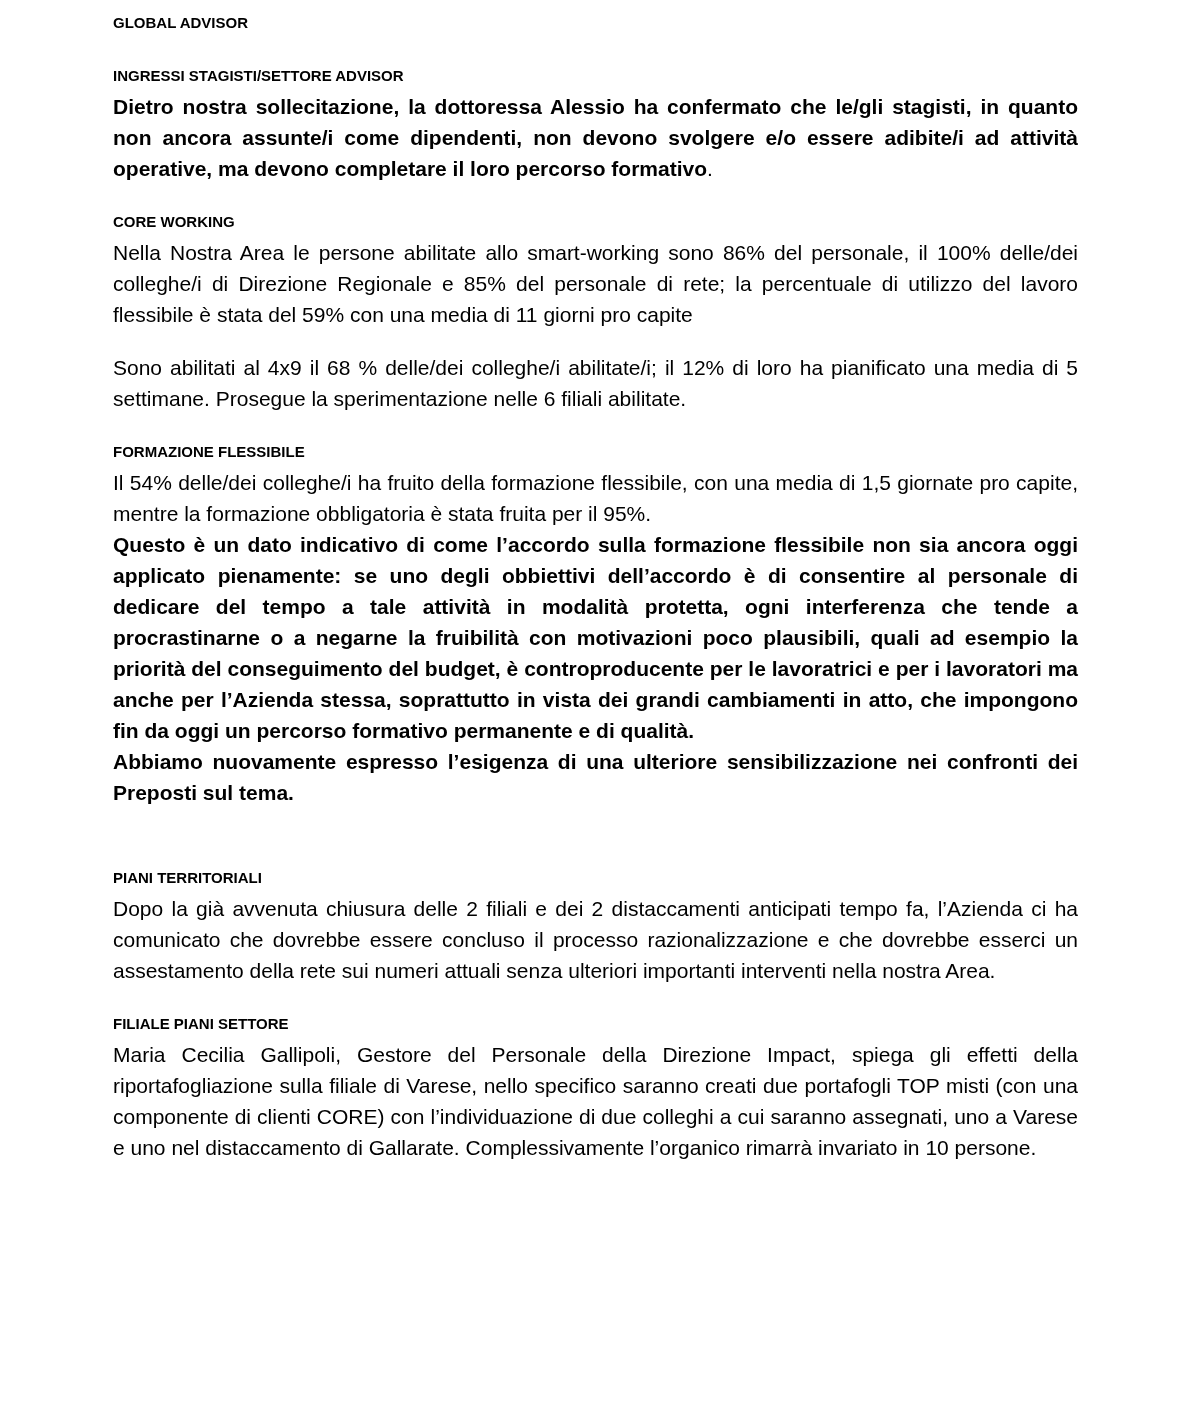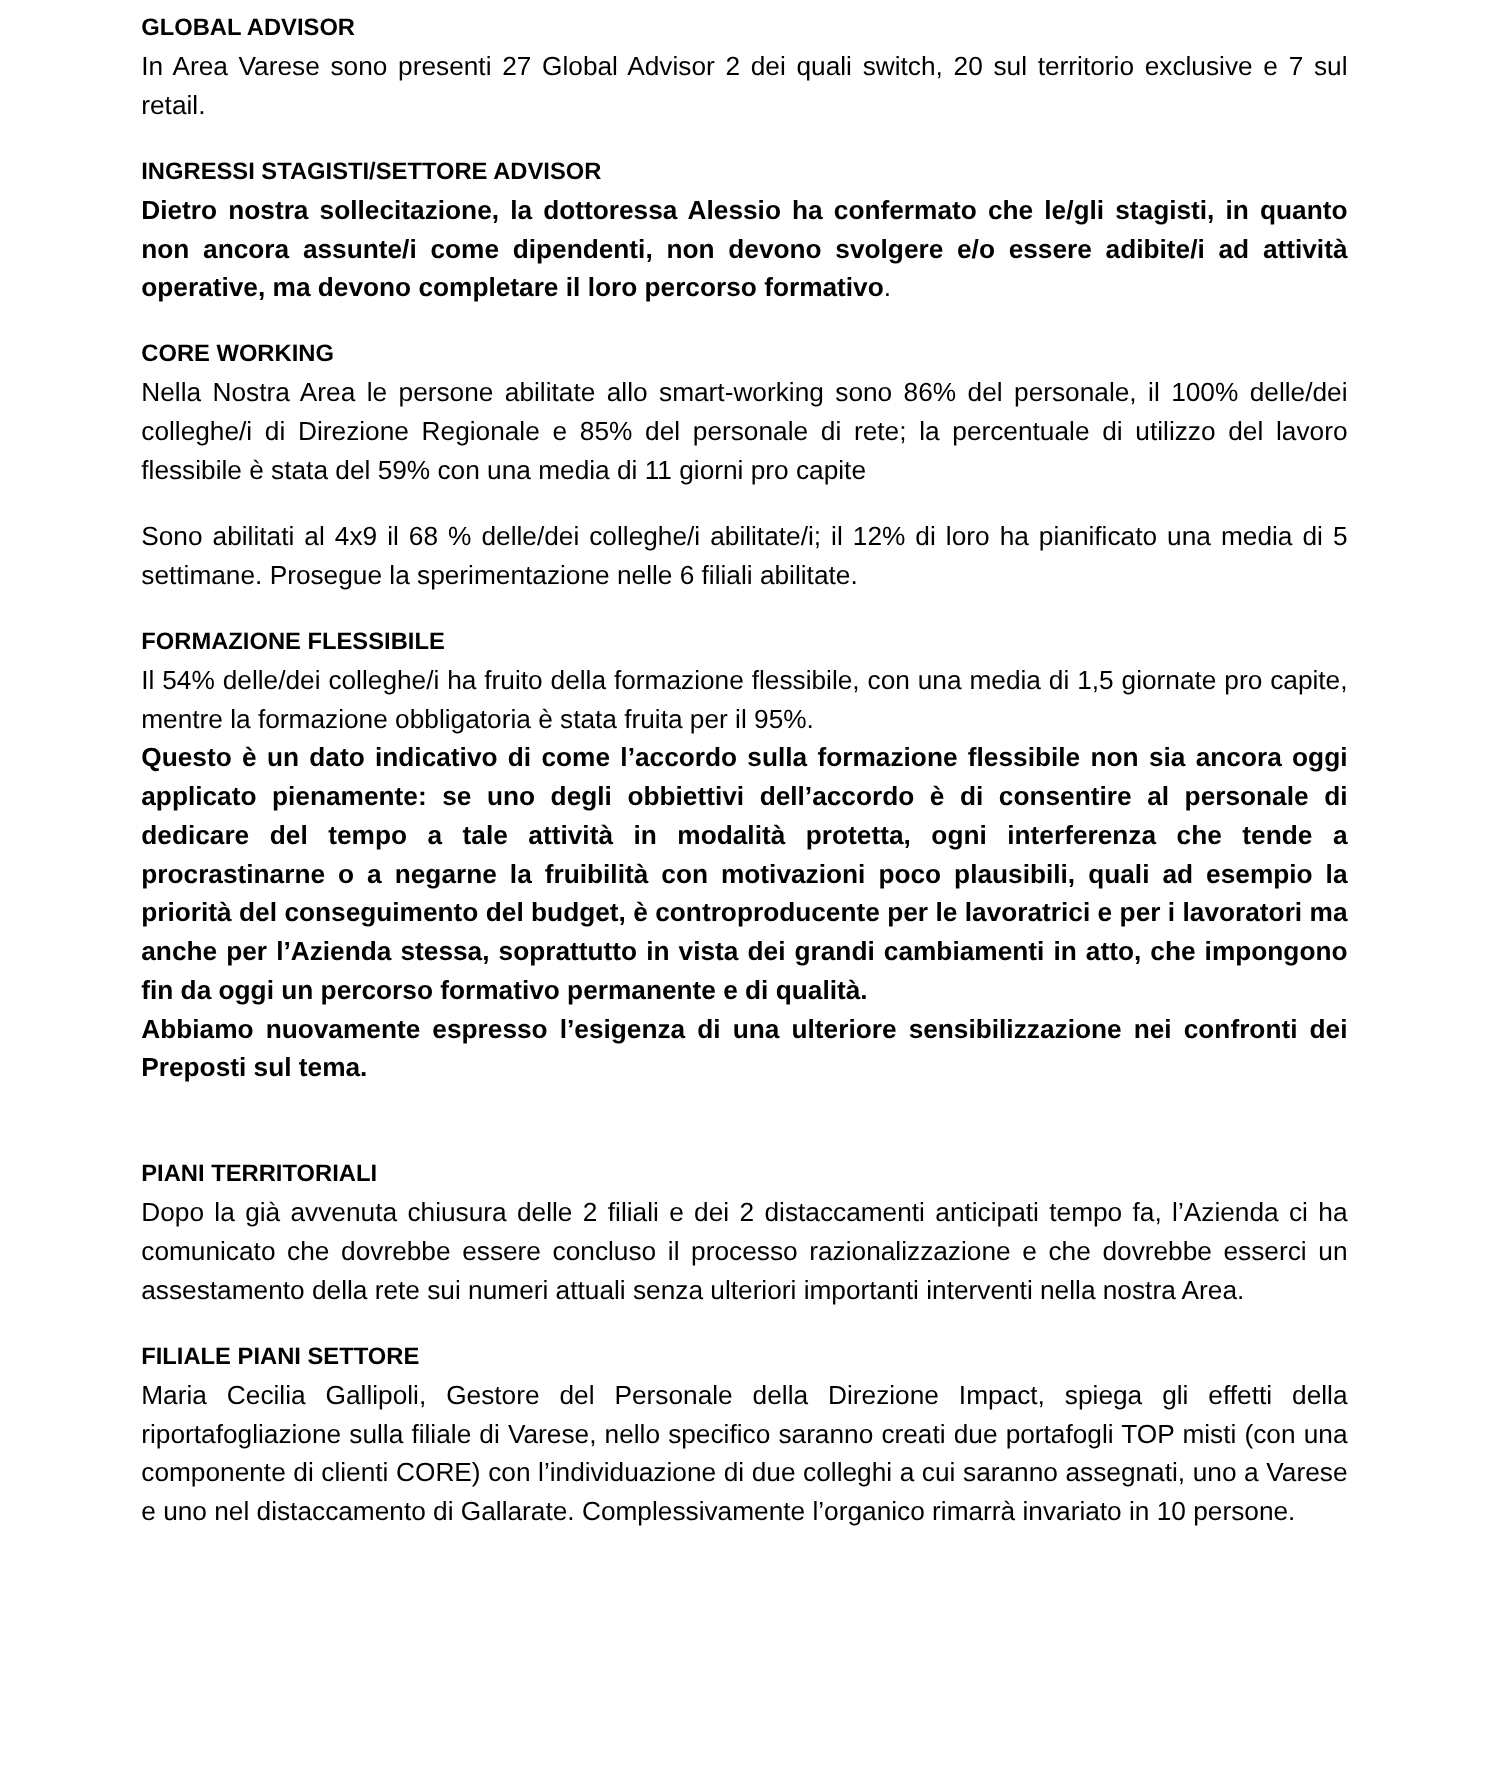--- a/index.html
+++ b/index.html
@@ -26,21 +26,21 @@
     margin: 0;
     padding: 0;
   }
   .doc-section + .doc-section {
     margin-top: 22px;
   }
   .doc-section.extra-gap {
     margin-top: 54px;
   }
   .heading {
-    font-size: 19px;
+    font-size: 15px;
     line-height: 31px;
     font-weight: bold;
     margin: 0;
     padding: 0;
     letter-spacing: 0px;
   }
   .para {
     font-size: 21px;
     line-height: 31px;
     margin: 0;
@@ -54,21 +54,20 @@
     font-weight: bold;
   }
 </style>
 </head>
 <body>
 
 <div class="page">
   <div id="sections">
   <section class="doc-section">
     <h2 class="heading">GLOBAL ADVISOR</h2>
-  <p class="para"><span class="run">In Area Varese sono presenti 27 Global Advisor 2 dei quali switch, 20 sul territorio exclusive e 7 sul retail.</span></p>
       </section>
 
   <section class="doc-section">
     <h2 class="heading">INGRESSI STAGISTI/SETTORE ADVISOR</h2>
         <p class="para"><span class="run run-bold">Dietro nostra sollecitazione, la dottoressa Alessio ha confermato che le/gli stagisti, in quanto non ancora assunte/i come dipendenti, non devono svolgere e/o essere adibite/i ad attività operative, ma devono completare il loro percorso formativo</span><span class="run">.</span></p>
       </section>
 
   <section class="doc-section">
     <h2 class="heading">CORE WORKING</h2>
   <p class="para"><span class="run">Nella Nostra Area le persone abilitate allo smart-working sono 86% del personale, il 100% delle/dei colleghe/i di Direzione Regionale e 85% del personale di rete; la percentuale di utilizzo del lavoro flessibile è stata del 59% con una media di 11 giorni pro capite</span></p>

